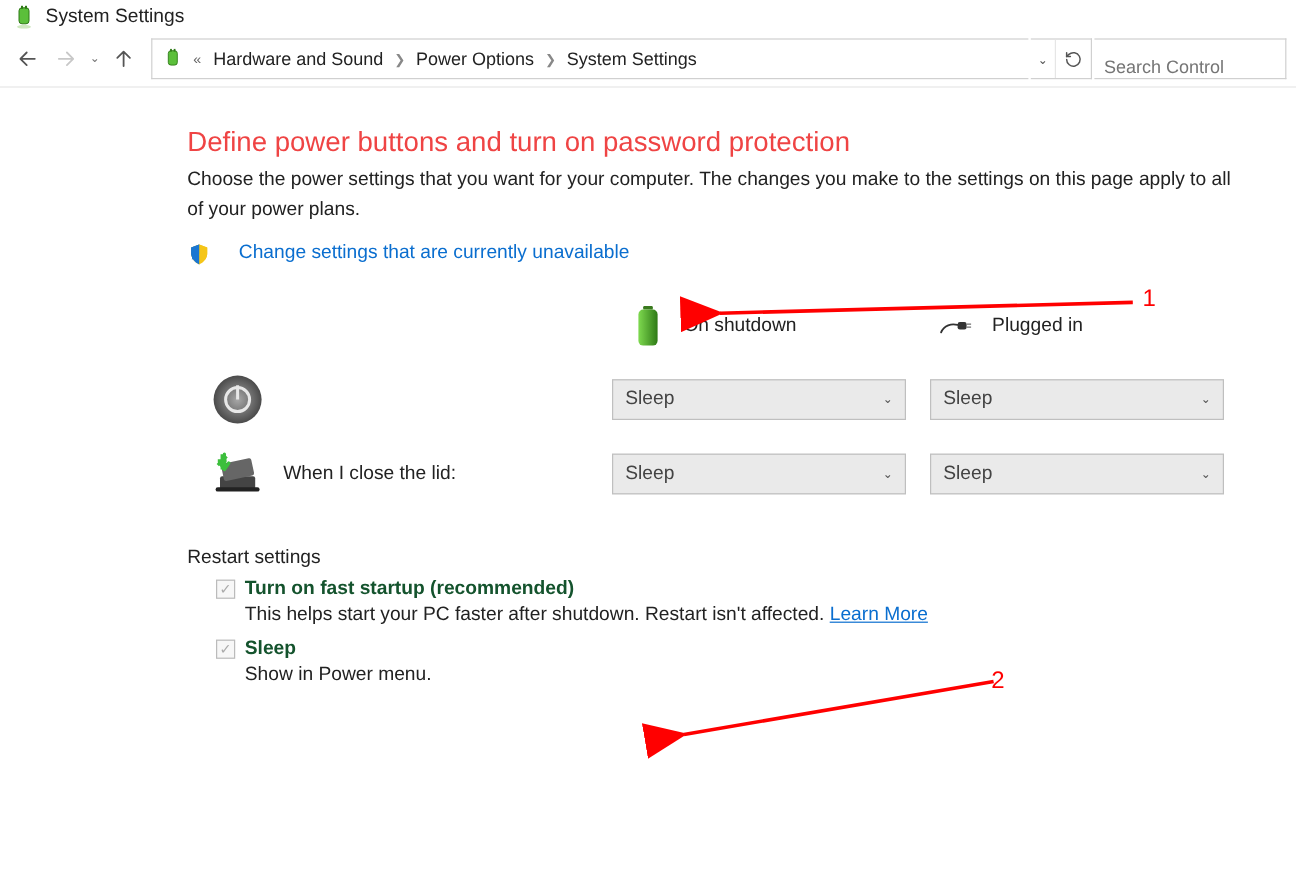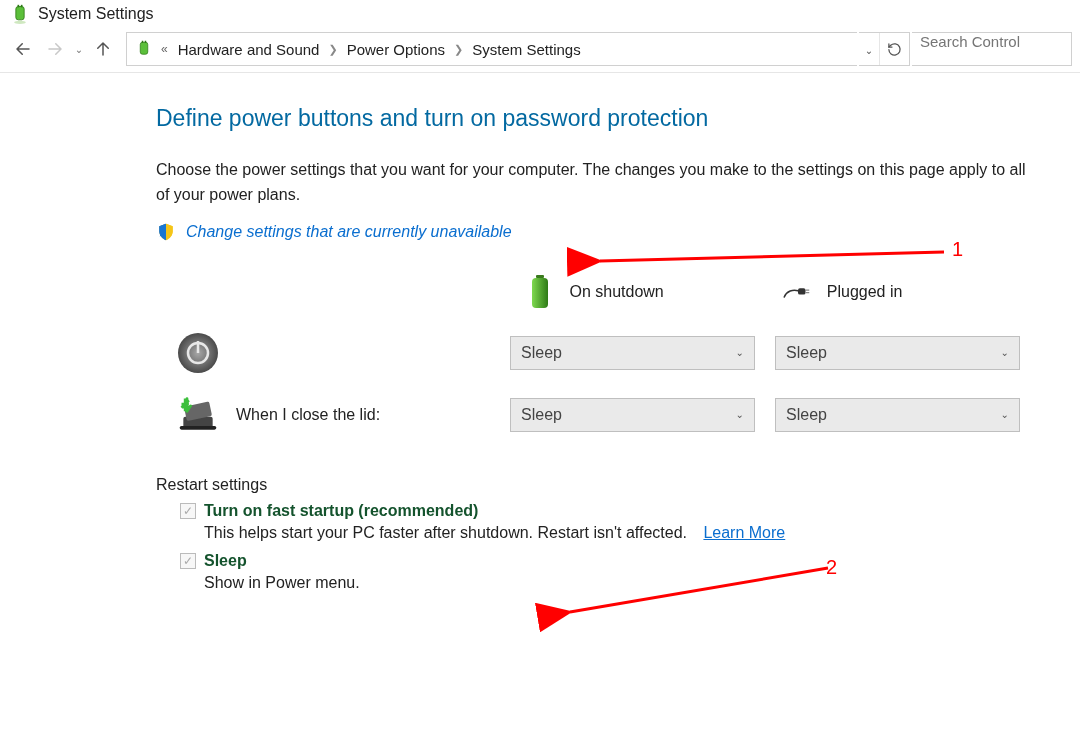--- a/index.html
+++ b/index.html
@@ -54,47 +54,46 @@
     .address .crumb-sep { color: #888; font-size: 11px; padding: 0 1px; }
     .addr-end {
       display: flex; align-items: center; height: 34px;
       border: 1px solid #d0d0d0; border-left: none;
     }
     .addr-end .drop { width: 20px; text-align: center; color: #555; font-size: 10px; padding-top:2px; cursor:pointer;}
     .addr-end .refresh { width: 30px; text-align: center; color: #555; cursor:pointer; border-left: 1px solid #e6e6e6; height:100%; display:flex; align-items:center; justify-content:center;}
     .search-box {
       width: 160px; height: 34px;
       border: 1px solid #d0d0d0; border-left: none;
-      display: flex; align-items: flex-start; padding: 0 8px;
+      display: flex; align-items: flex-end; padding: 0 8px;
       color: #888;
     }
     .search-box input {
       border: none; outline: none; width: 100%; font-size: 15px; color: #444;
     }
     
     .content {
       padding: 32px 40px 20px 156px;
     }
     .page-title {
-      color: #0369a1;
+      color: #ef4444;
       font-size: 23px;
       font-weight: 400;
-      margin-bottom: 26px;
+      margin-bottom: 6px;
     }
     .page-desc {
       font-size: 16px;
       line-height: 1.55;
       color: #222;
       margin-bottom: 14px;
       max-width: 900px;
     }
     .change-link-row {
-      display: flex; align-items: center; gap: 10px;
+      display: flex; align-items: flex-start; gap: 23px;
       margin-bottom: 30px;
-      font-style: italic;
     }
     .shield-icon { width: 20px; height: 20px; }
     .link { color: #0a6ecf; cursor: pointer; font-size: 16px; }
     .section-header { font-size: 16px; color: #222; margin-bottom: 8px; }
     
     .power-table {
       margin-left: 20px;
       margin-bottom: 30px;
     }
     .pt-header {
@@ -128,21 +127,21 @@
     .shutdown-block { margin-left: 24px; }
     .shutdown-item { margin-bottom: 10px; }
     .shutdown-item .row1 { display: flex; align-items: center; gap: 8px; }
     .shutdown-item .chk {
       width: 16px; height: 16px; border: 1px solid #bbb; background: #f7f7f7;
       display: inline-flex; align-items: center; justify-content: center;
       color: #aaa; font-size: 12px; line-height: 1;
     }
     .shutdown-item .lbl-strong { font-weight: 600; font-size: 16px; color: #14532d; }
     .shutdown-item .desc { margin-left: 24px; font-size: 16px; color: #222; margin-top: 4px; }
-    .learn-link { color: #0a6ecf; text-decoration: underline; cursor: pointer; margin-left: 12px; }
+    .learn-link { color: #0a6ecf; text-decoration: underline; cursor: pointer; }
     
     .overlay { position: absolute; left:0; top:0; width:1080px; height:738px; pointer-events:none; }
     .anno-num { position:absolute; color:#ff0000; font-size:20px; font-family: sans-serif; }
   </style>
 </head>
 <body>
 
 <div class="titlebar">
   <span class="app-icon">
     <svg viewBox="0 0 24 24" width="20" height="20">

